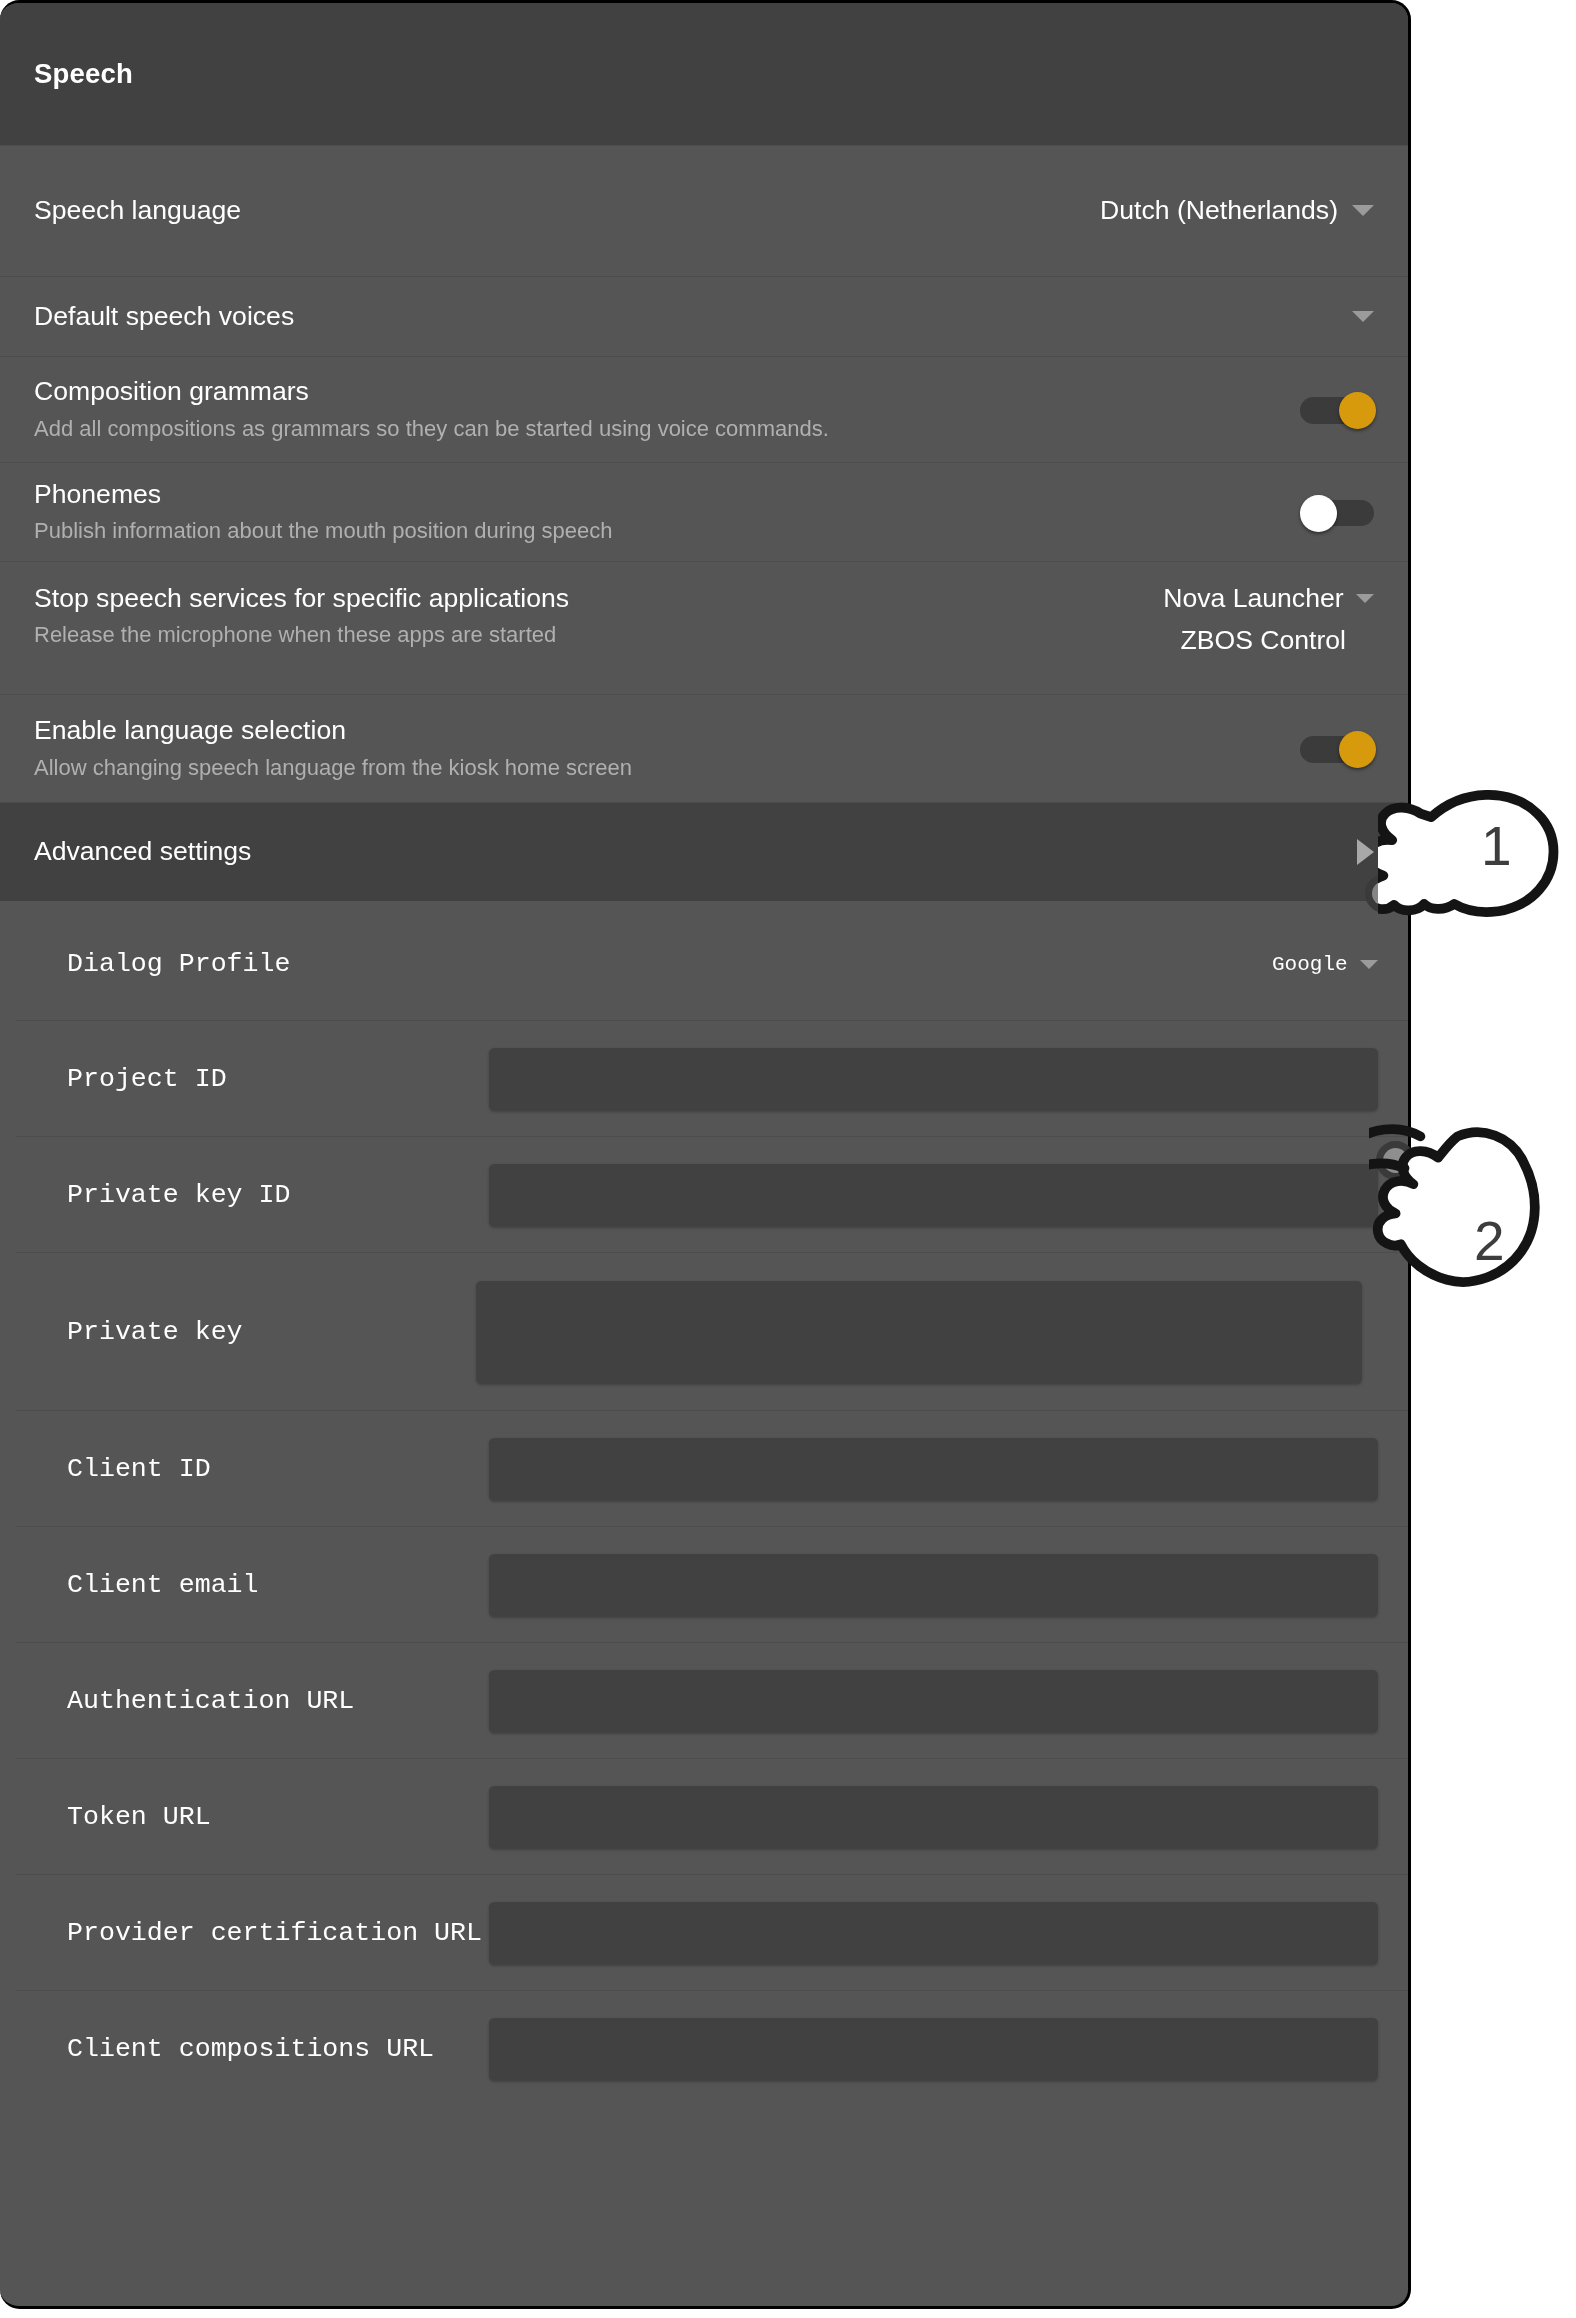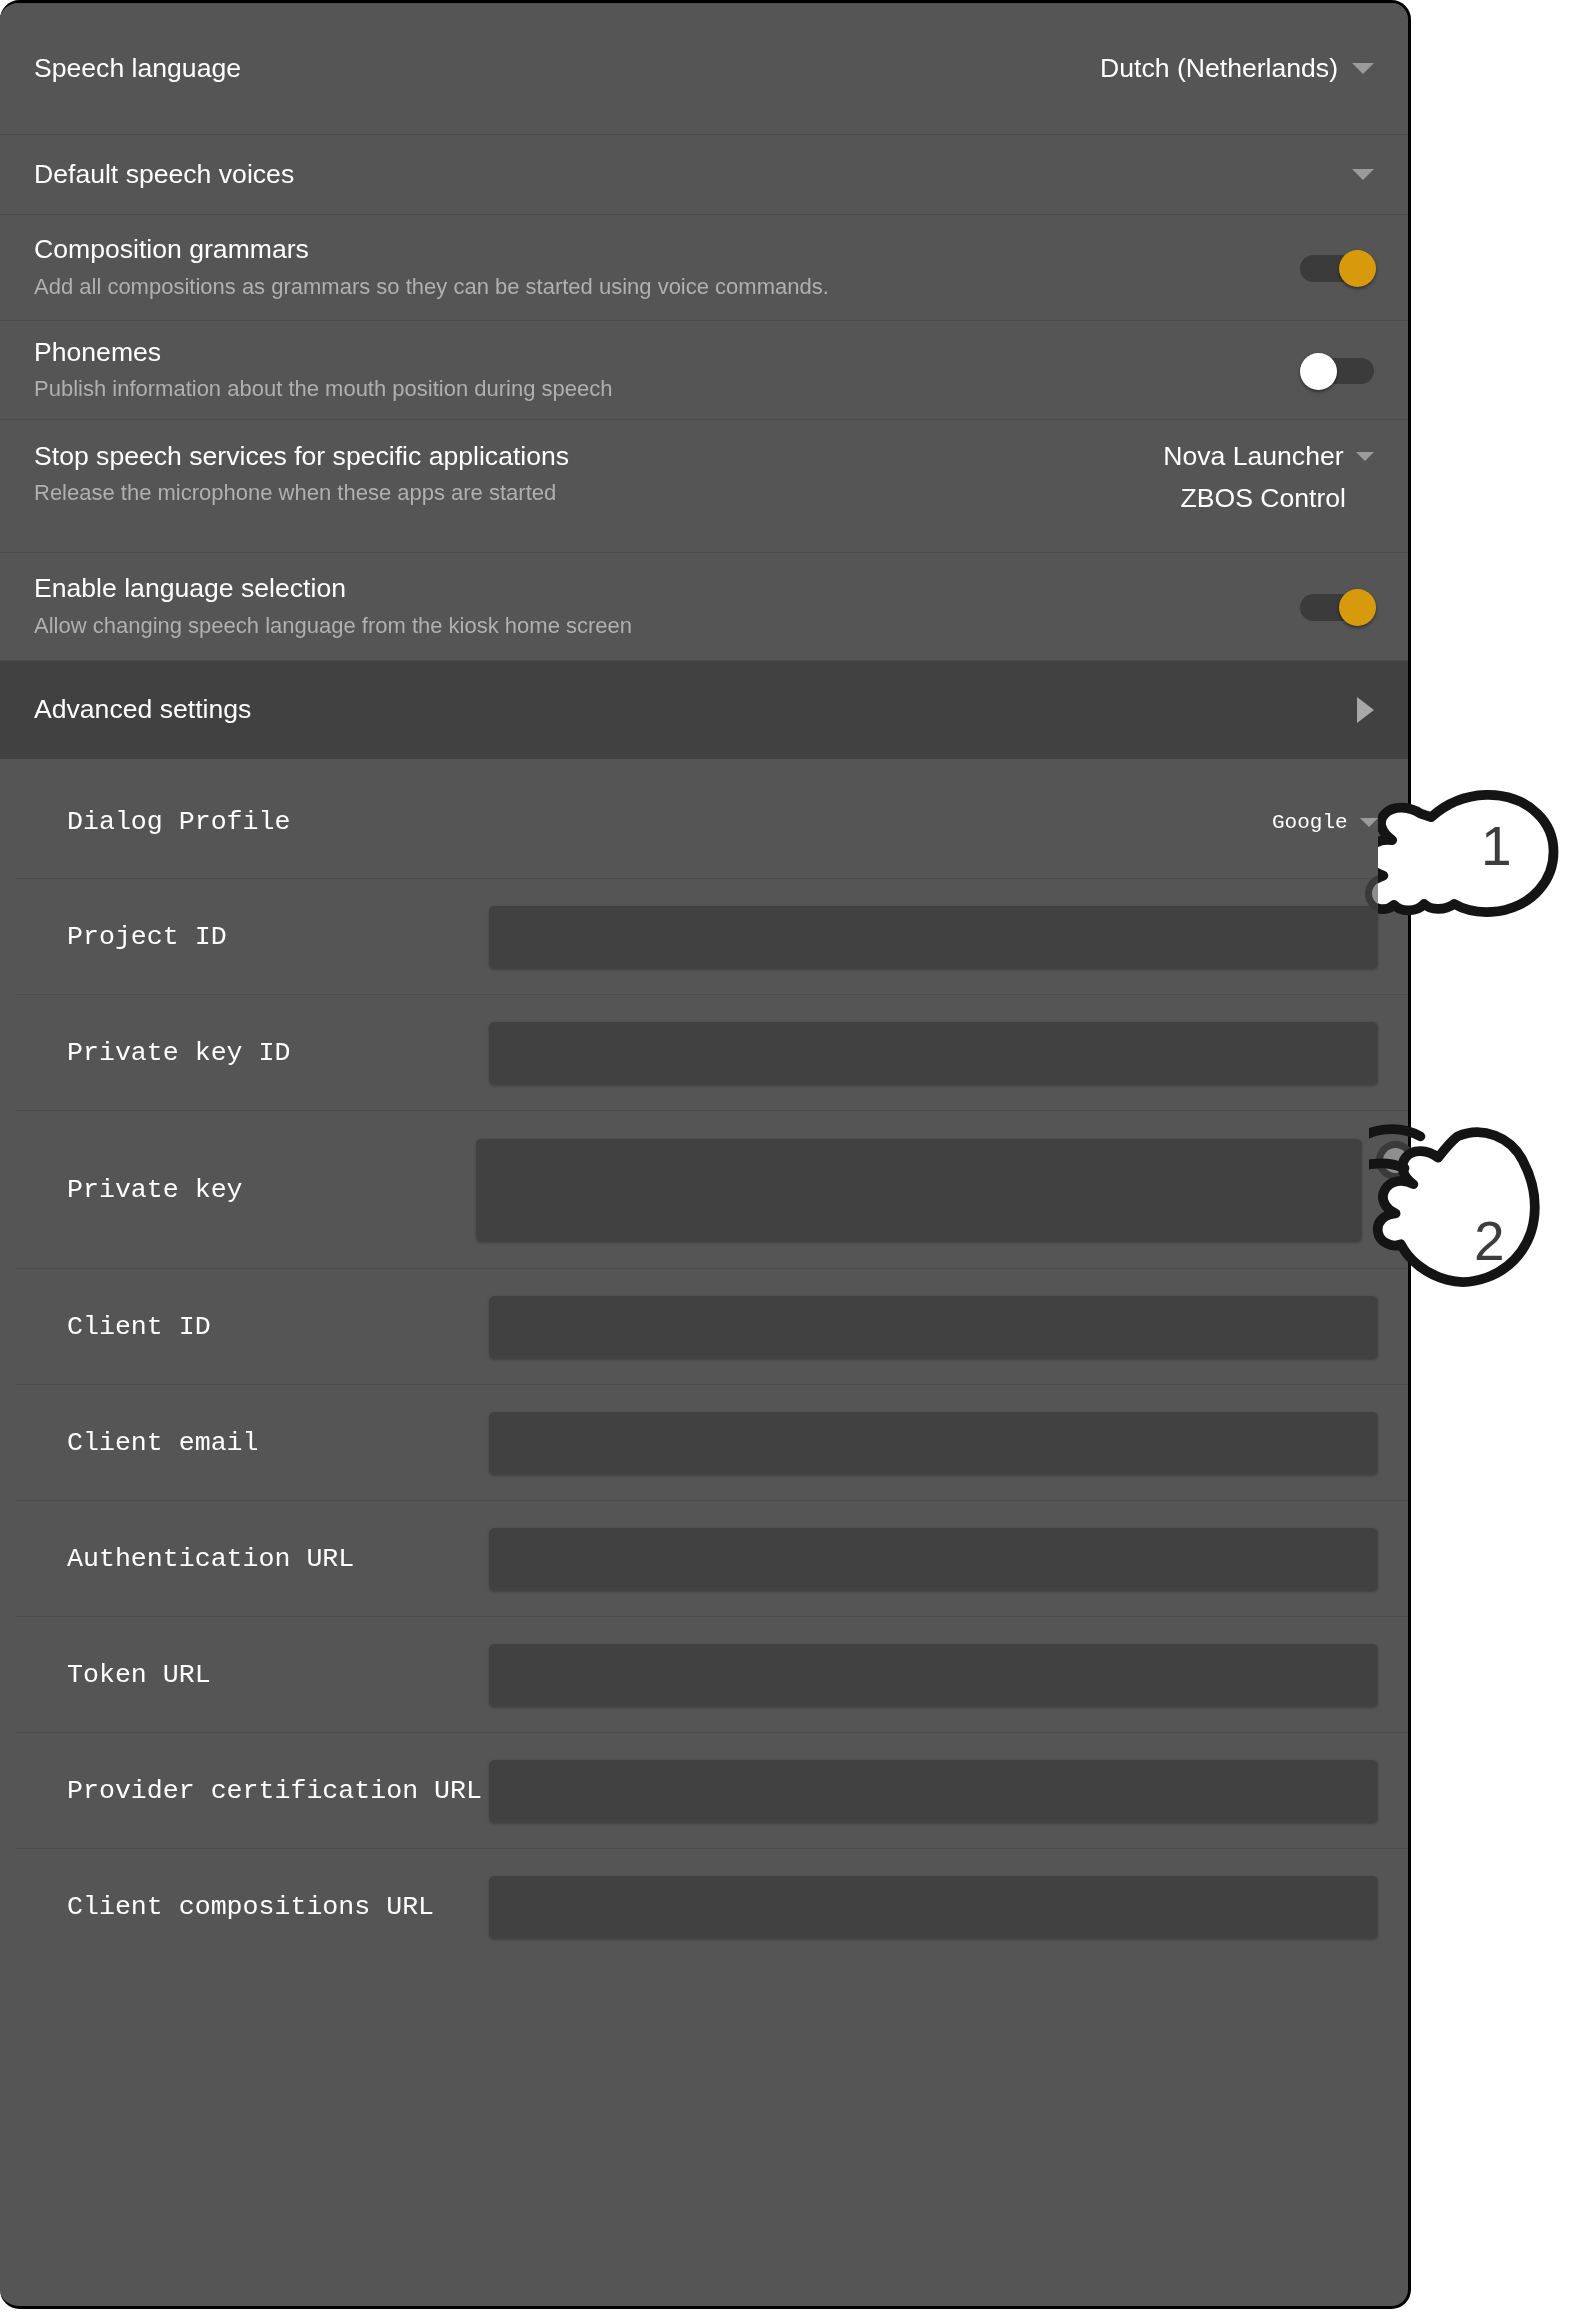--- a/index.html
+++ b/index.html
@@ -235,20 +235,23 @@
   #ripple-1 { left: 1365px; top: 874px; width: 39px; height: 39px; }
   #ripple-2 { left: 1376px; top: 1141px; width: 39px; height: 39px; }
 </style>
 </head>
 <body>
 
 <div id="root">
 
   <div class="panel">
 
+    <div class="panel-header">
+      <span class="title">Speech</span>
+    </div>
 
     <div class="row r-speech-language">
       <div class="left">
         <span class="row-title">Speech language</span>
       </div>
       <div class="right">
         <span class="caret-row">
           <span class="row-value">Dutch (Netherlands)</span>
           <span class="caret-down"></span>
         </span>

